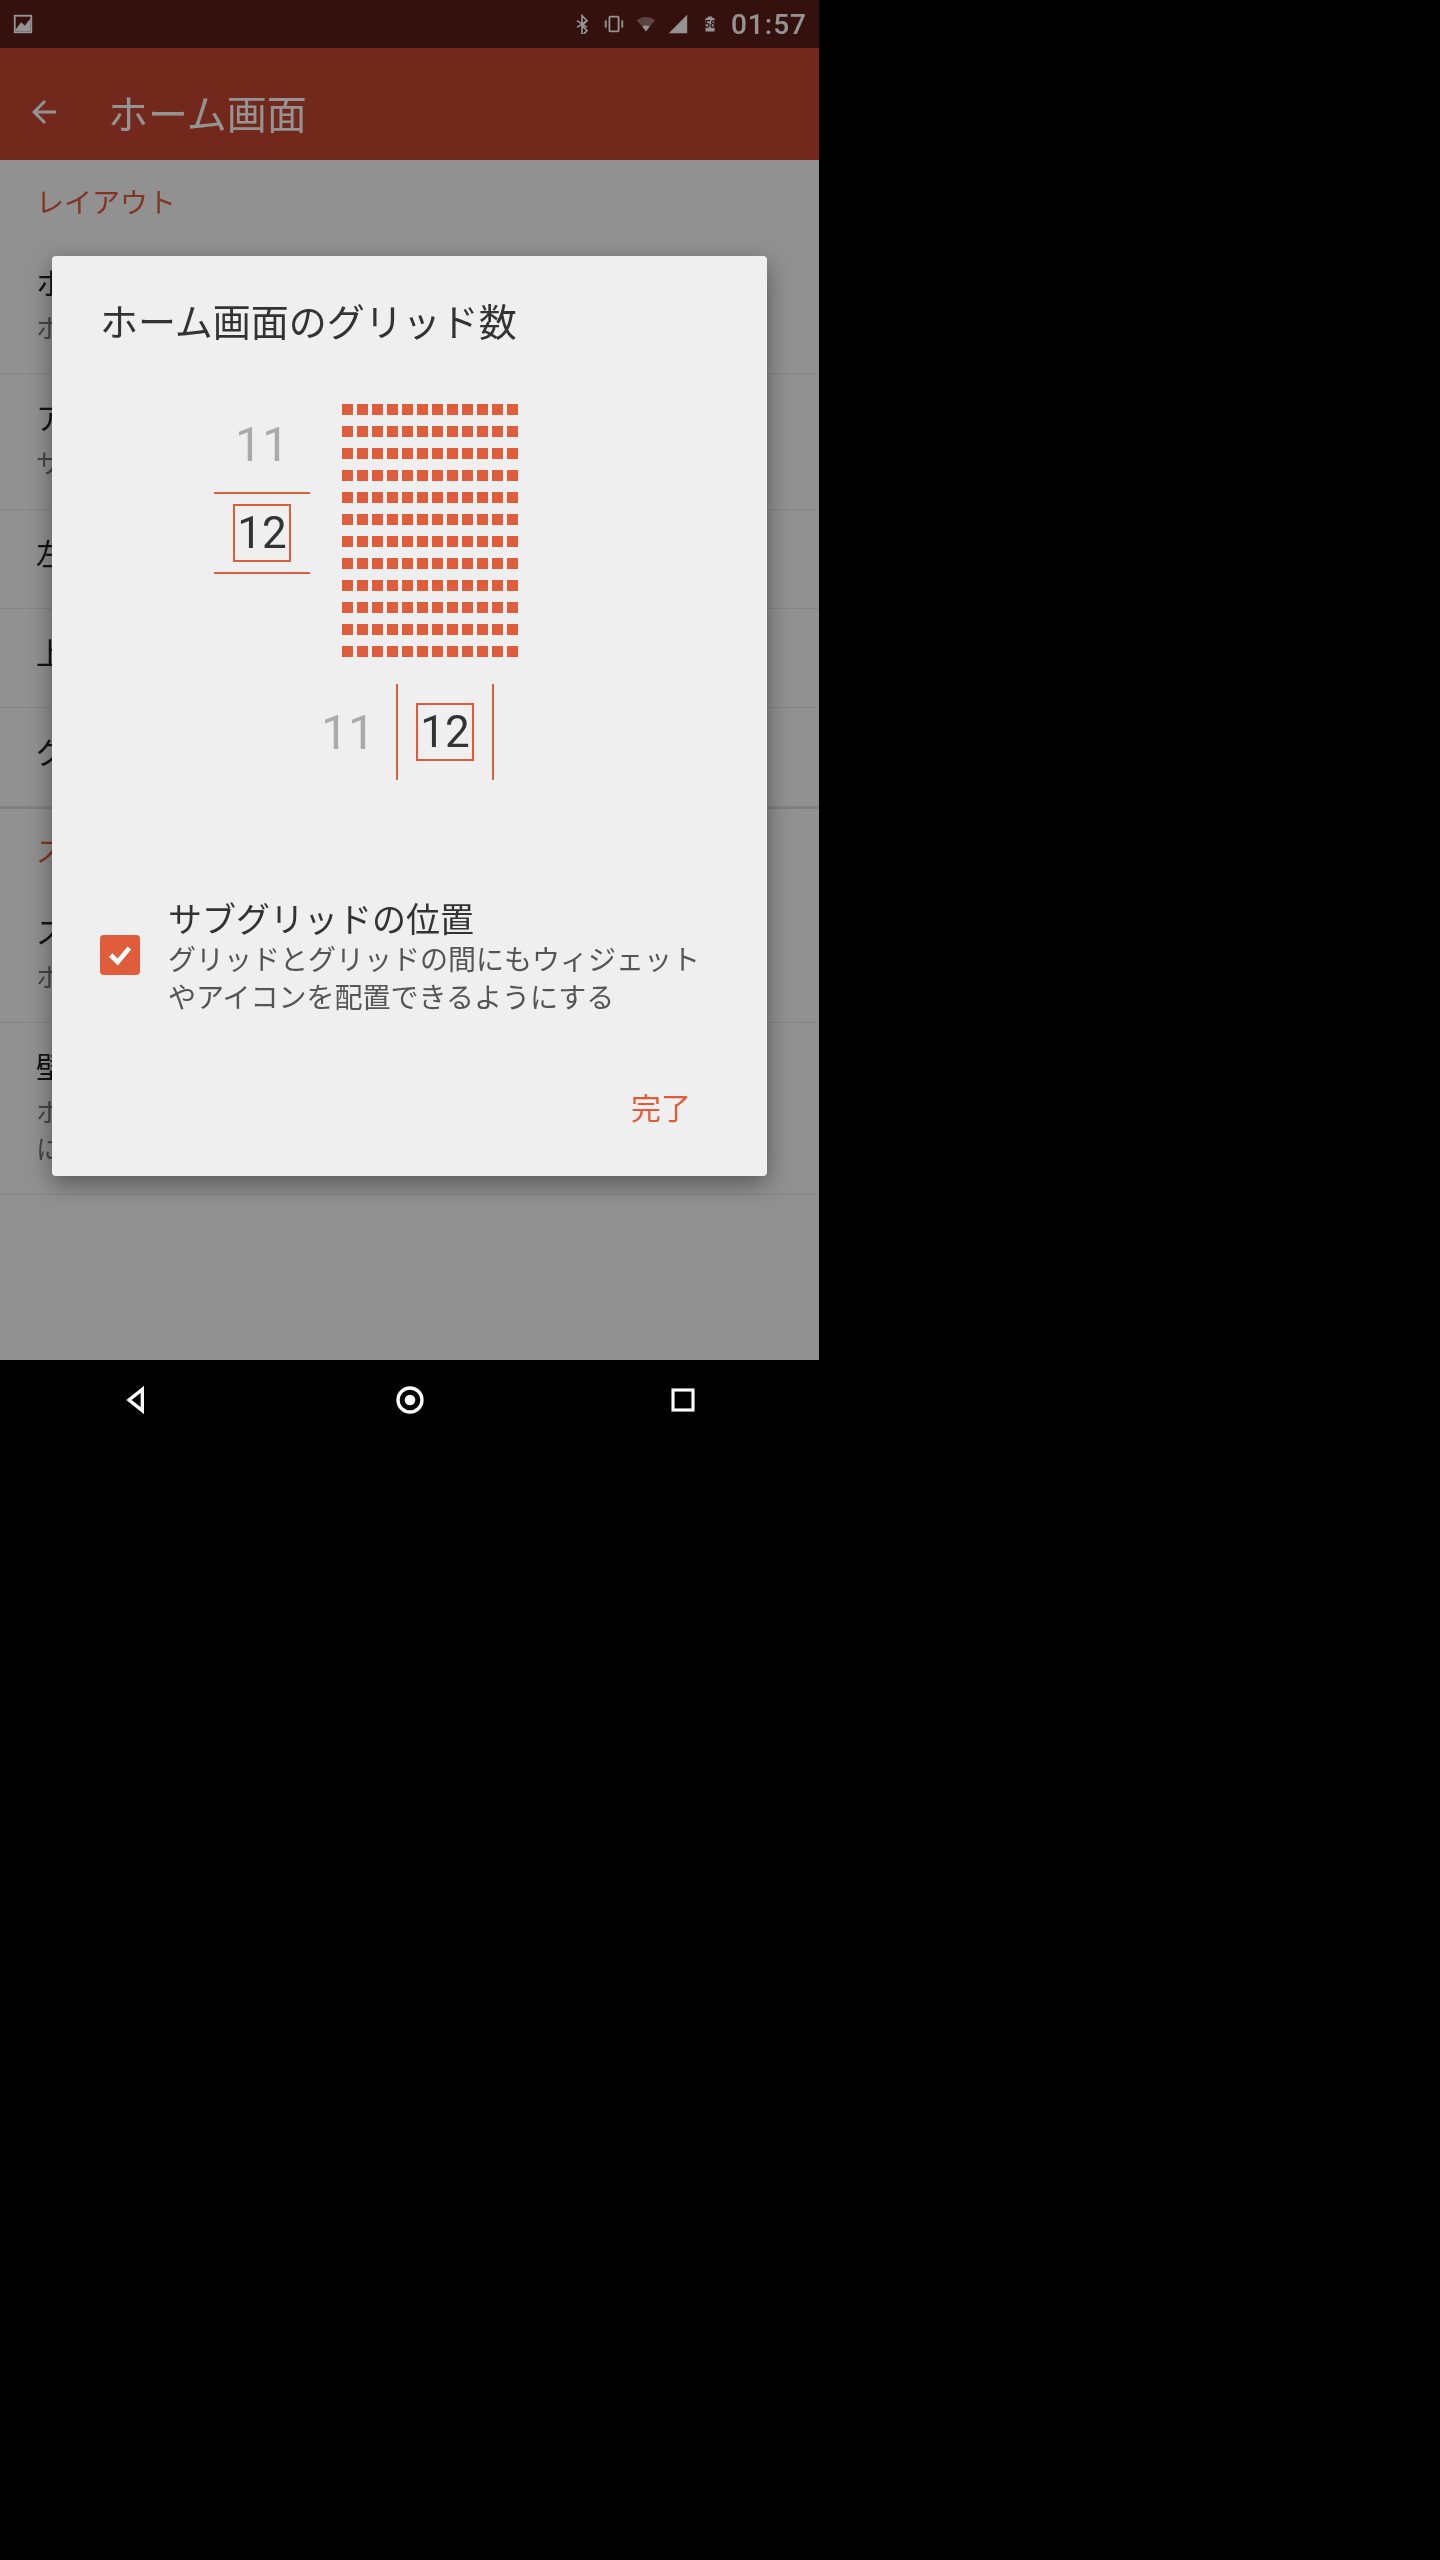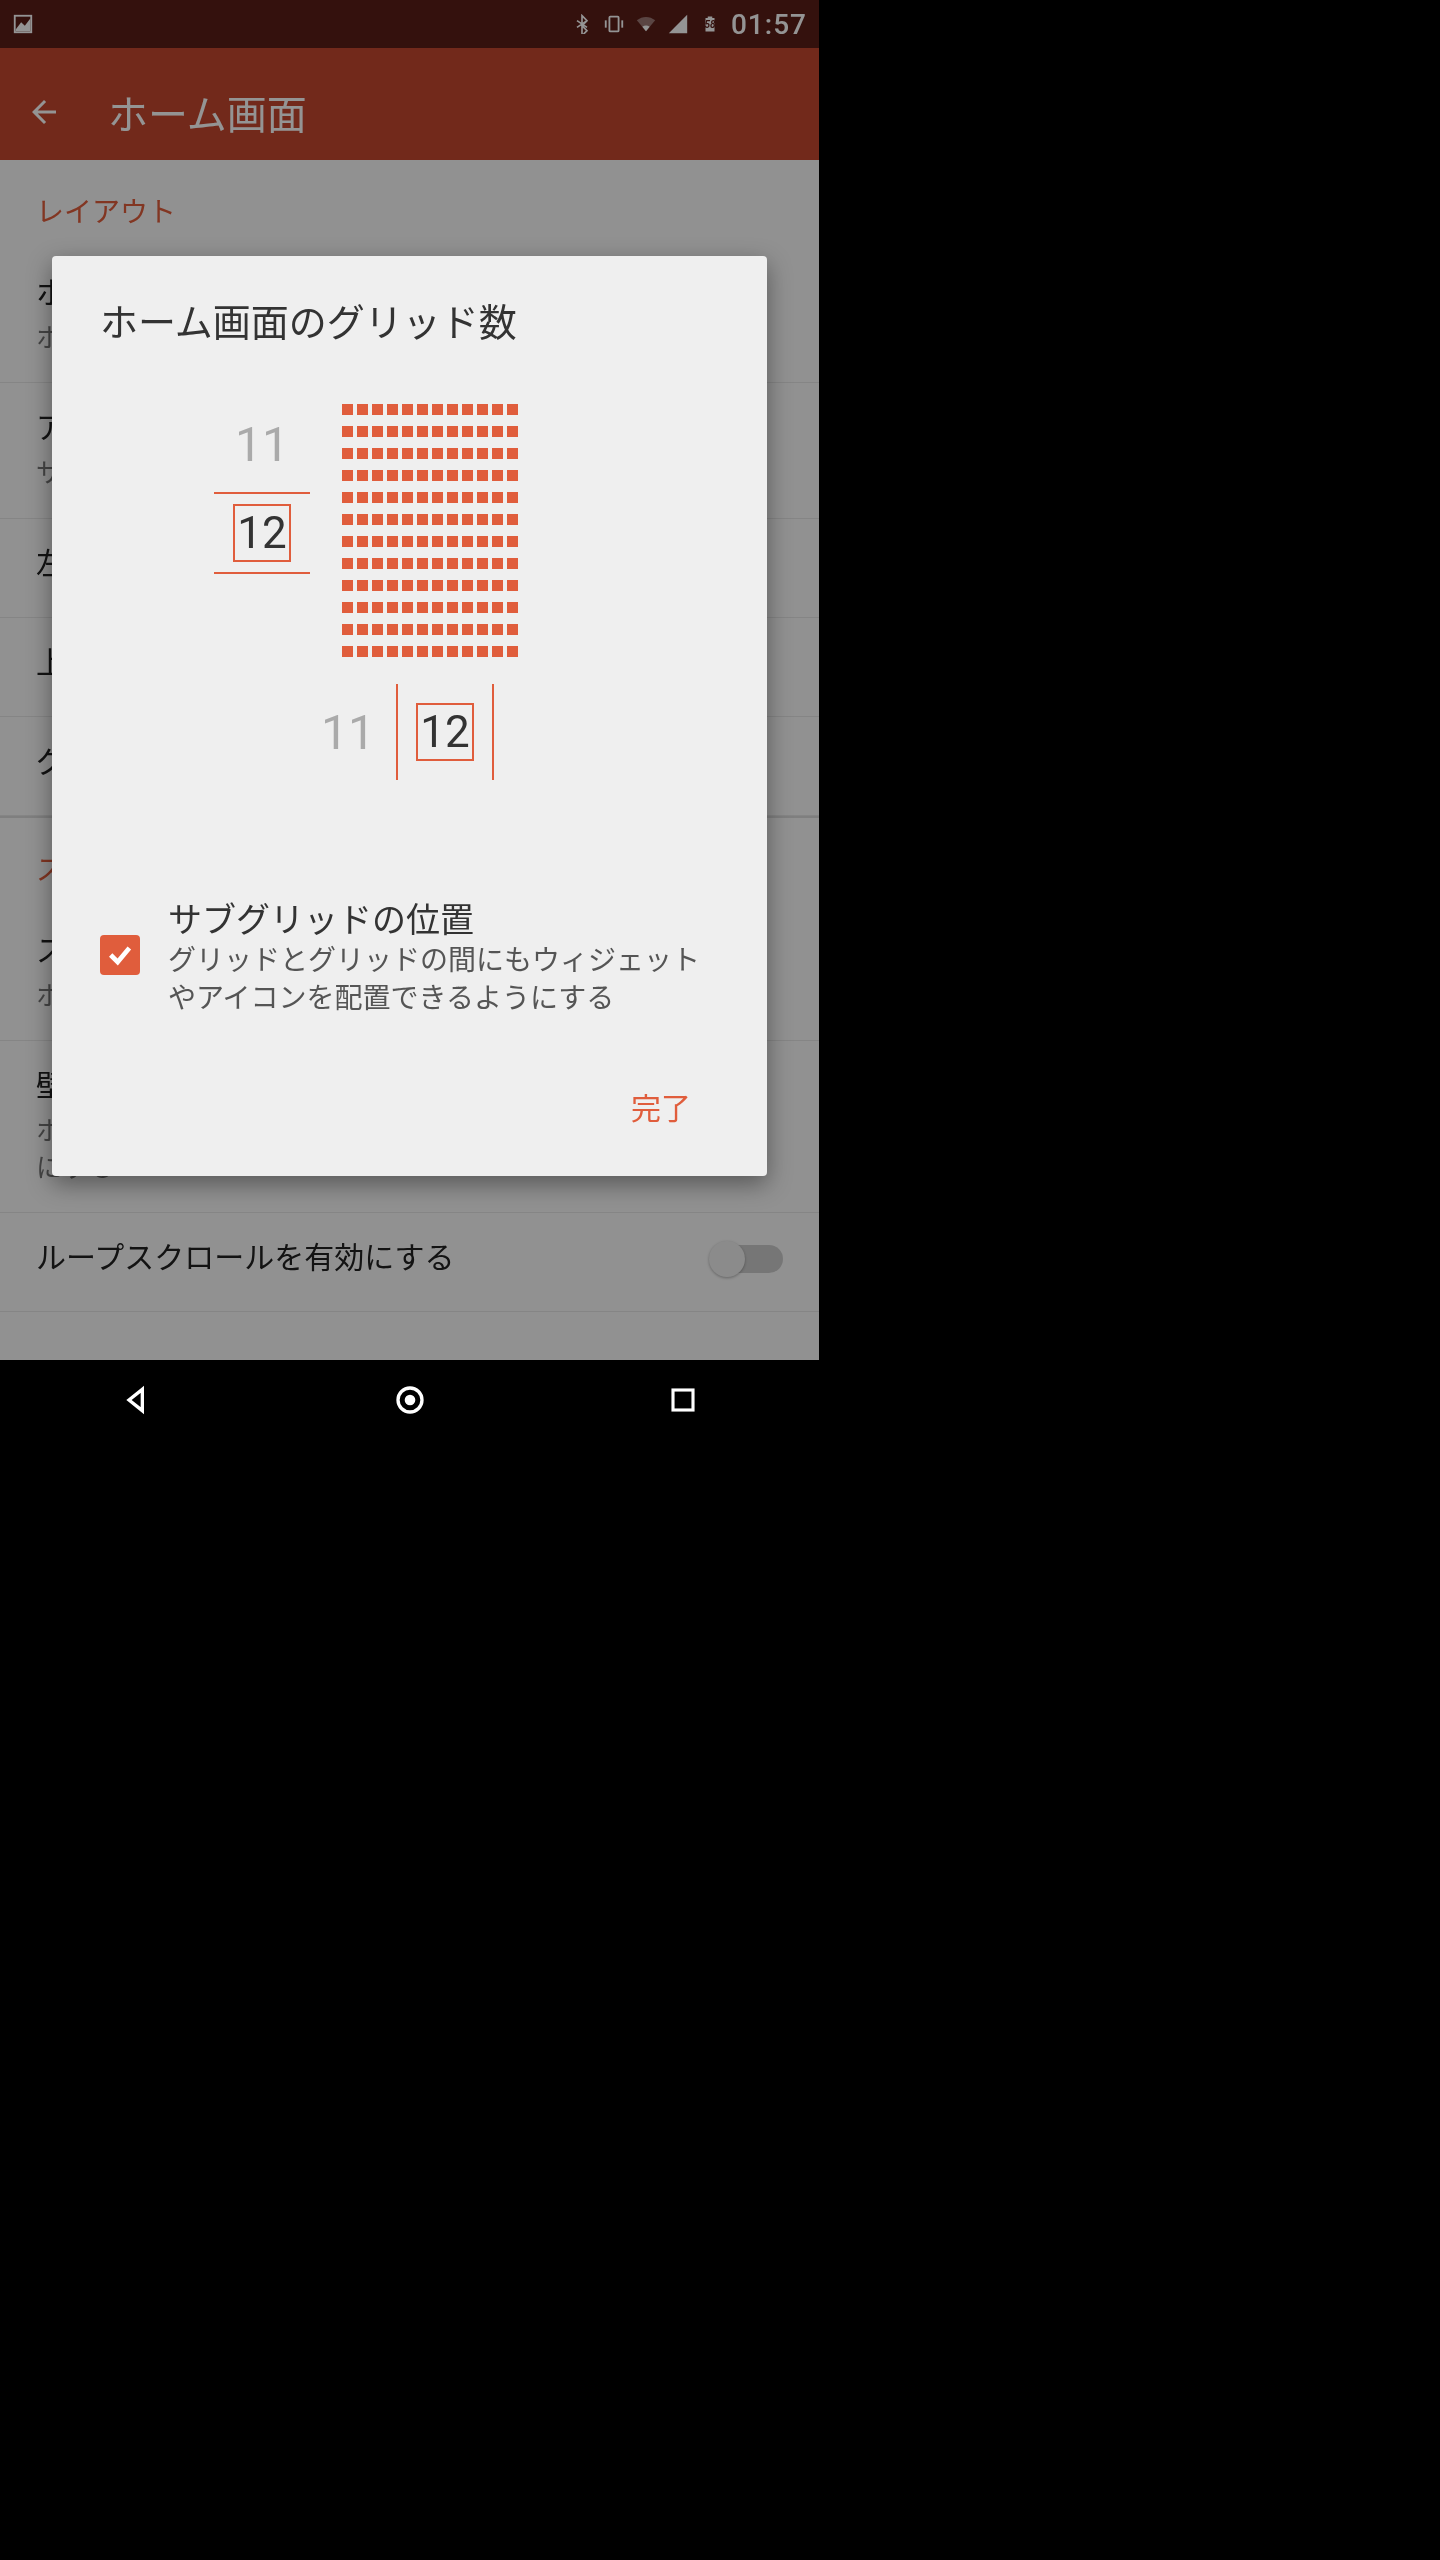--- a/index.html
+++ b/index.html
@@ -14,21 +14,21 @@
     .status-icon svg { fill: #fff; }
 
     
     .action-bar { height: 128px; background: #c54730; display: flex; align-items: center; padding: 0 24px; color: #fff; }
     .back-arrow { width: 40px; height: 40px; display: flex; align-items: center; justify-content: center; }
     .back-arrow svg { fill: #fff; }
     .action-title { font-size: 40px; margin-left: 44px; font-weight: 400; }
 
     
     .settings-list { position: absolute; top: 160px; left: 0; right: 0; bottom: 80px; background: #fafafa; padding: 0; }
-    .section-header { color: #e05d3c; font-size: 28px; padding: 30px 36px 18px; }
+    .section-header { color: #e05d3c; font-size: 28px; padding: 21px 36px 18px; }
     .list-item { padding: 20px 36px 26px; border-bottom: 1px solid rgba(0,0,0,0.08); }
     .list-item.with-toggle { display: flex; align-items: center; justify-content: space-between; }
     .list-title { font-size: 30px; color: #212121; margin-bottom: 8px; }
     .list-sub { font-size: 26px; color: #777; line-height: 1.4; }
     .list-divider { height: 2px; background: rgba(0,0,0,0.12); }
 
     .toggle { width: 72px; height: 28px; background: #ccc; border-radius: 14px; position: relative; }
     .toggle-knob { width: 36px; height: 36px; background: #f0f0f0; border-radius: 50%; position: absolute; top: -4px; left: -2px; box-shadow: 0 1px 3px rgba(0,0,0,0.3); }
 
     
@@ -147,26 +147,20 @@
   </div>
   <div class="list-divider"></div>
   <div class="section-header">ス</div>
   <div class="list-item">
     <div class="list-title">ス</div>
     <div class="list-sub">ホ</div>
   </div>
   <div class="list-item">
     <div class="list-title">壁紙スクロール</div>
     <div class="list-sub">ホーム画面をスクロールさせた時、壁紙もスクロールするようにする</div>
-  </div>
-  <div class="list-item with-toggle">
-    <div class="list-title">ループスクロールを有効にする</div>
-    <div class="toggle">
-        <div class="toggle-knob"></div>
-      </div>
   </div>
 </div>
 
 <div class="scrim"></div>
 
 <div class="dialog">
   <div class="dialog-title">ホーム画面のグリッド数</div>
 
   <div class="v-picker">
     <div class="picker-num">11</div>

